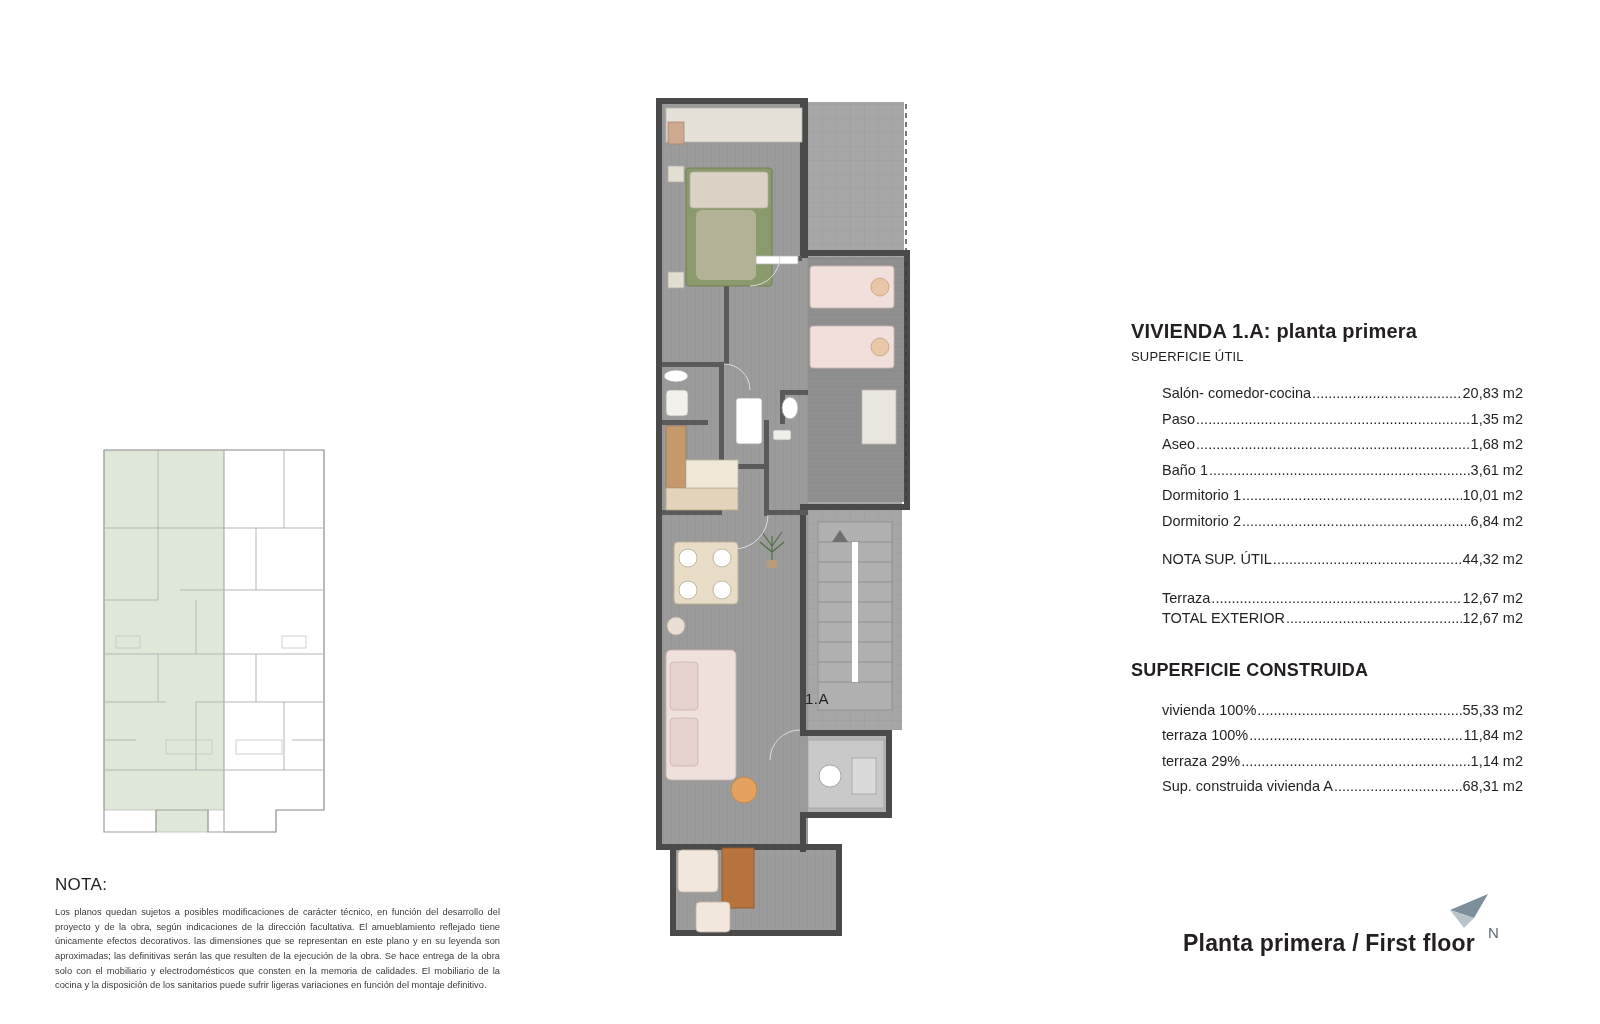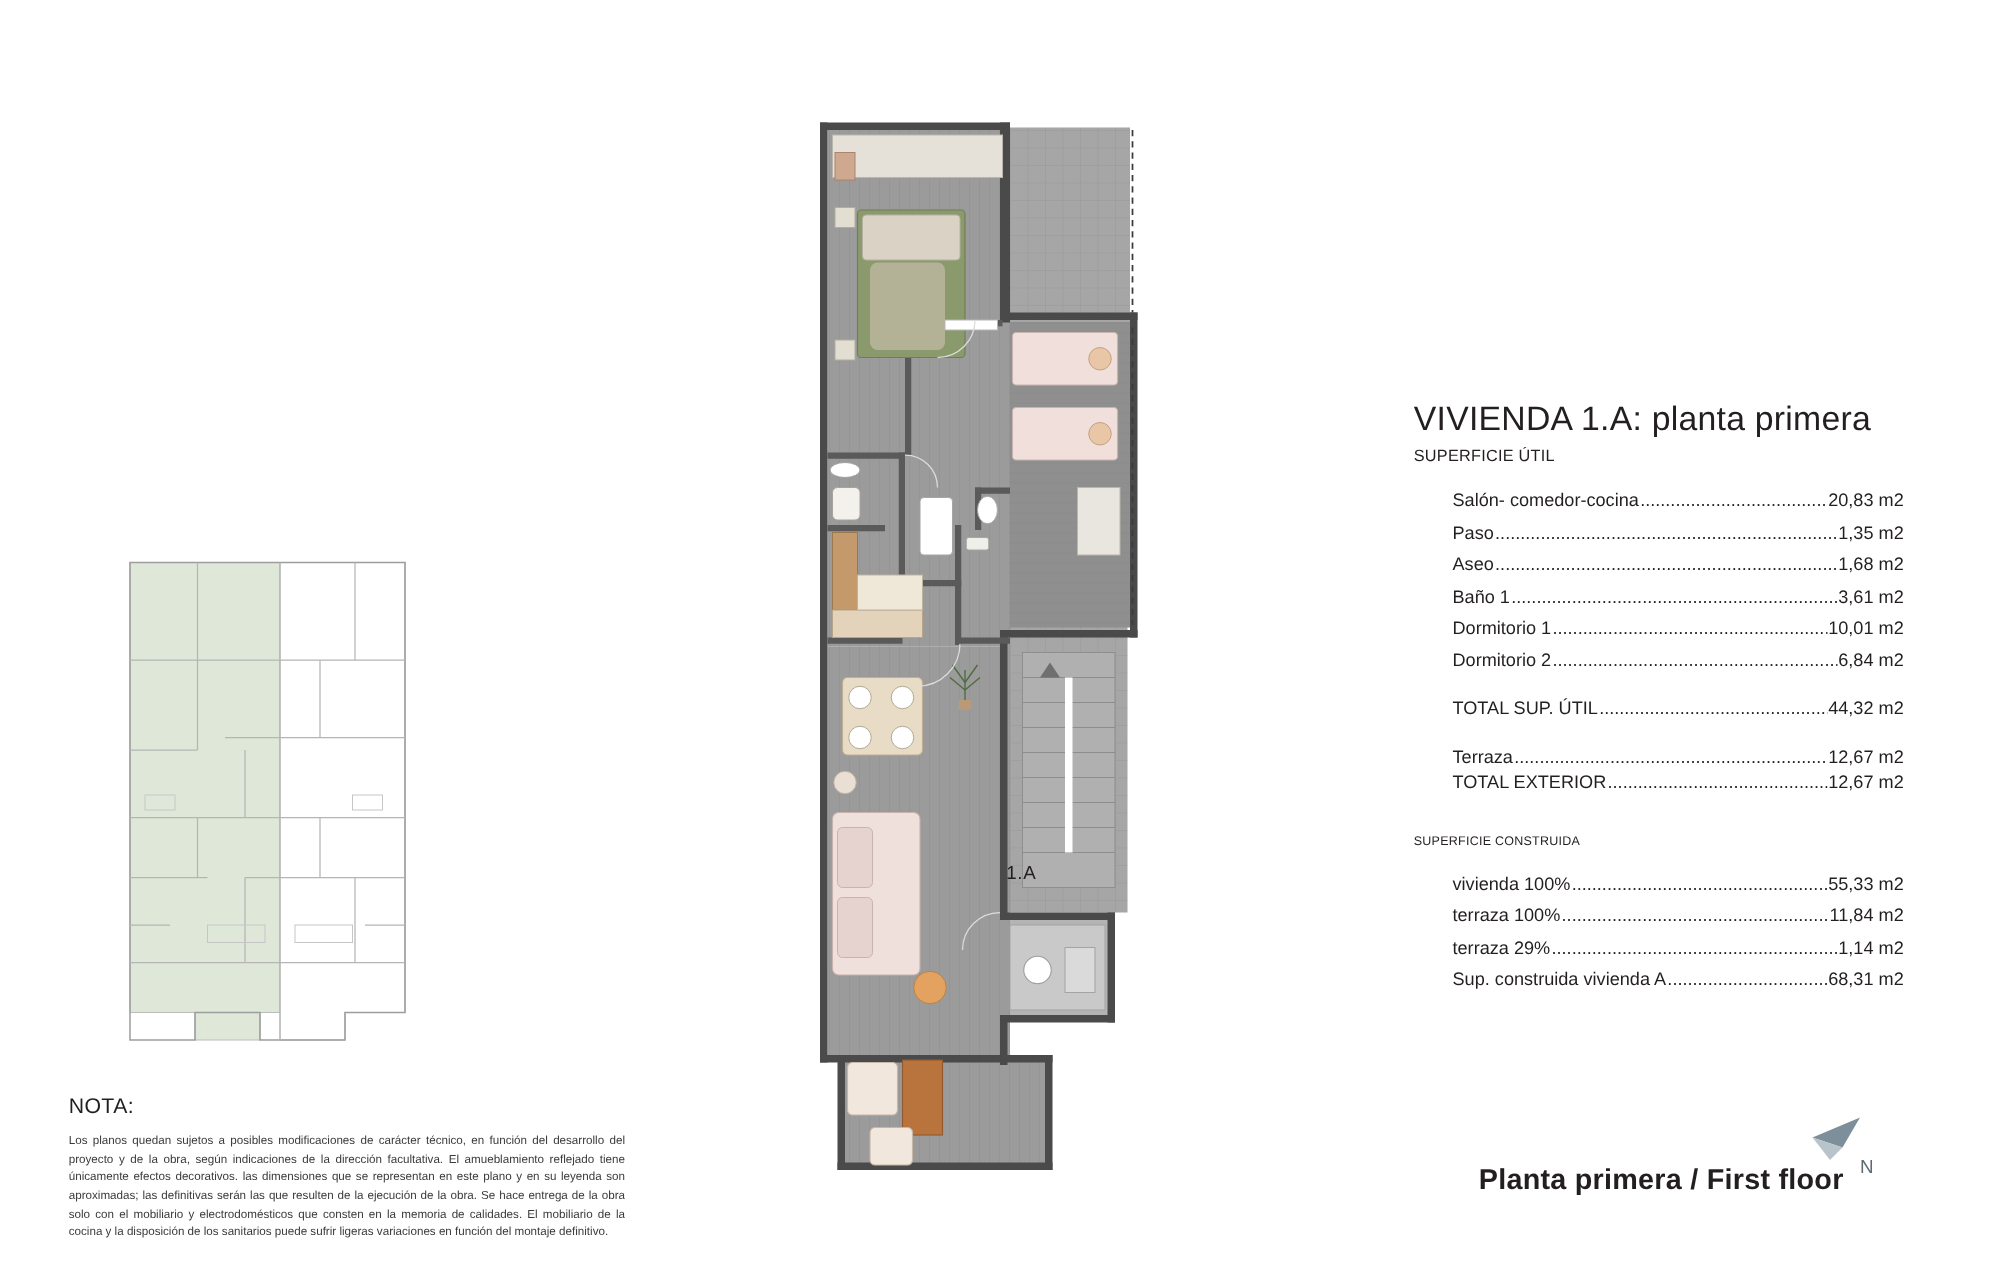--- a/index.html
+++ b/index.html
@@ -65,36 +65,36 @@
   }
 
   
   #info {
     position: absolute;
     left: 1131px;
     top: 320px;
     width: 392px;
   }
   #info h1 {
-    font-size: 27px;
-    font-weight: 400;
+    font-size: 20px;
+    font-weight: 700;
     letter-spacing: .2px;
     margin: 0 0 6px 0;
     color: #231f20;
   }
   #info .subhead {
     font-size: 13px;
     font-weight: 400;
     letter-spacing: .2px;
     margin: 0 0 22px 0;
     color: #231f20;
   }
   #info .subhead2 {
-    font-size: 10px;
-    font-weight: 400;
+    font-size: 18px;
+    font-weight: 700;
     letter-spacing: .2px;
     margin: 34px 0 22px 0;
     color: #231f20;
   }
   .row {
     display: flex;
     align-items: baseline;
     font-size: 14.5px;
     line-height: 1.0;
     margin-bottom: 11px;
@@ -384,21 +384,21 @@
     <span class="dots">......................................................................................................................</span>
     <span class="val">10,01 m2</span>
   </div>
   <div class="row">
     <span class="lbl">Dormitorio 2</span>
     <span class="dots">......................................................................................................................</span>
     <span class="val">6,84 m2</span>
   </div>
 
   <div class="row spaced">
-    <span class="lbl">TOTAL SUP. ÚTIL</span>
+    <span class="lbl">NOTA SUP. ÚTIL</span>
     <span class="dots">......................................................................................................................</span>
     <span class="val">44,32 m2</span>
   </div>
 
   <div class="row spaced tight">
     <span class="lbl">Terraza</span>
     <span class="dots">......................................................................................................................</span>
     <span class="val">12,67 m2</span>
   </div>
   <div class="row">

